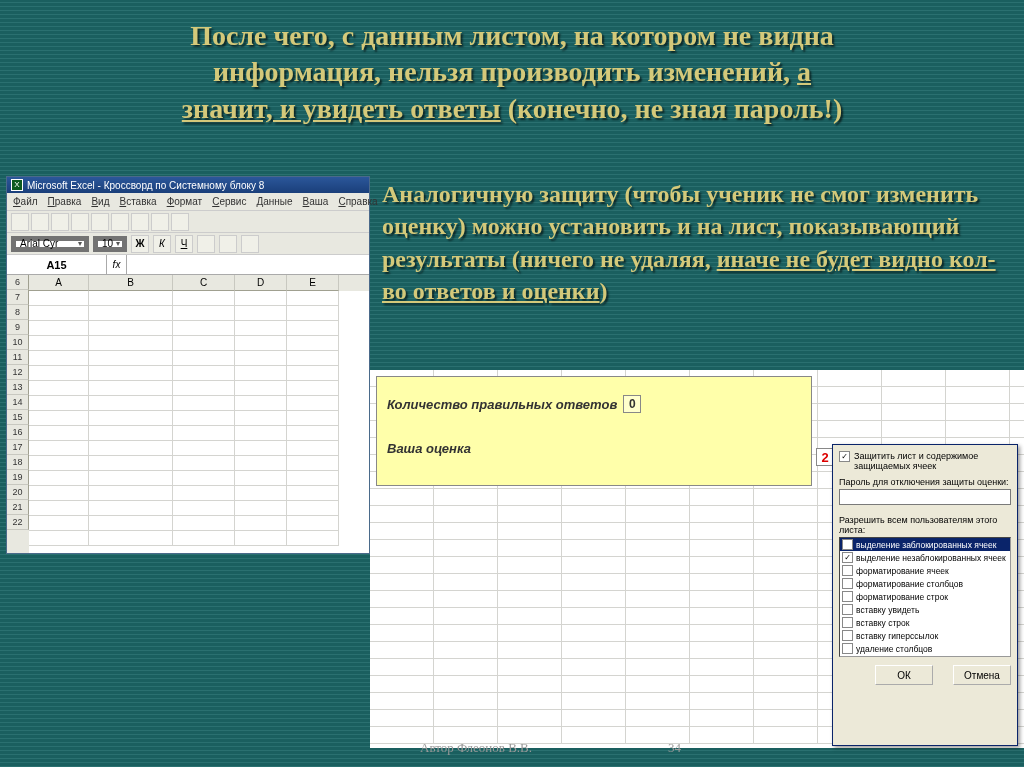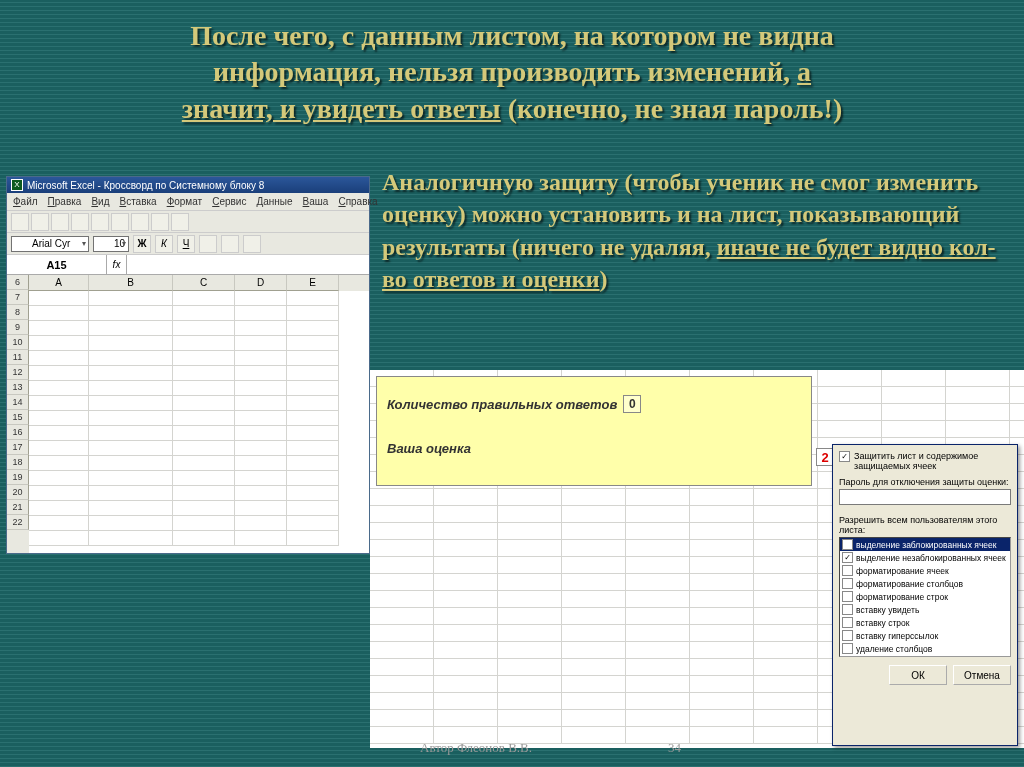--- a/index.html
+++ b/index.html
@@ -11,21 +11,21 @@
   position: relative; overflow: hidden;
 }
 .title-block { padding: 18px 24px 6px; text-align: center; }
 .title-line1, .title-line2, .title-line3 {
   font-size: 28px; font-weight: bold; color: #d4c97a;
   text-shadow: 2px 2px 2px rgba(0,0,0,0.6);
   line-height: 1.3;
 }
 .title-underline { color: #d4c97a; text-decoration: underline; }
 .body-text {
-  position: absolute; left: 382px; top: 166px; width: 620px;
+  position: absolute; left: 382px; top: 178px; width: 620px;
   font-size: 24px; font-weight: bold; color: #d4c97a;
   text-shadow: 2px 2px 2px rgba(0,0,0,0.6);
   line-height: 1.35;
 }
 .body-underline { text-decoration: underline; }
 
 
 .excel-win {
   position: absolute; left: 6px; top: 176px; width: 364px; height: 378px;
   background: #fff; border: 1px solid #4a6a8a; font-family: Tahoma, Arial, sans-serif;
@@ -43,21 +43,21 @@
 .excel-menu span:first-letter { text-decoration: underline; }
 .excel-toolbar {
   height: 22px; background: #e8e8e0; border-bottom: 1px solid #ccc;
   display: flex; align-items: center; padding: 0 4px; gap: 2px;
 }
 .tb-btn { width: 18px; height: 18px; border: 1px solid #ccc; background: #f0f0e8; }
 .excel-fontbar {
   height: 22px; background: #e8e8e0; border-bottom: 1px solid #ccc;
   display: flex; align-items: center; padding: 0 4px; gap: 4px; font-size: 10px;
 }
-.font-sel { border: 1px solid #737373; background: #fff; height: 16px; padding: 0 14px 0 20px; display: flex; align-items: center; position: relative; }
+.font-sel { border: 5px solid #737373; background: #fff; height: 16px; padding: 0 14px 0 4px; display: flex; align-items: center; position: relative; }
 .font-sel::after { content: "▾"; position: absolute; right: 2px; font-size: 8px; color: #555; }
 .excel-namebox-row { height: 20px; display: flex; border-bottom: 1px solid #aaa; }
 .excel-namebox { width: 100px; border-right: 1px solid #aaa; background: #fff; display: flex; align-items: center; justify-content: center; font-weight: bold; font-size: 11px; }
 .excel-fx { width: 20px; display: flex; align-items: center; justify-content: center; font-style: italic; border-right: 1px solid #aaa; }
 .excel-formula { flex: 1; background: #fff; }
 .excel-grid { display: flex; height: calc(100% - 98px); }
 .excel-rowhdrs { width: 22px; background: #e8e8e0; }
 .excel-rowhdr { height: 15px; border-bottom: 1px solid #c8c8c0; border-right: 1px solid #a0a090; text-align: center; font-size: 9px; line-height: 15px; color: #333; }
 .excel-cols { flex: 1; display: flex; flex-direction: column; }
 .excel-colhdr-row { height: 16px; display: flex; background: #e8e8e0; }
@@ -104,21 +104,21 @@
 .dlg-close { width: 14px; height: 12px; background: #ece9d8; color: #000; text-align: center; line-height: 11px; border: 1px solid #888; font-size: 9px; cursor: pointer; }
 .dlg-body { padding: 6px; }
 .dlg-check-row { display: flex; gap: 4px; margin-bottom: 6px; }
 .dlg-chk { width: 11px; height: 11px; border: 1px solid #888; background: #fff; text-align: center; line-height: 9px; font-size: 8px; flex: 0 0 11px; }
 .dlg-pwd { width: 100%; height: 16px; border: 1px solid #7a7a7a; background: #fff; margin-bottom: 4px; }
 .dlg-list {
   border: 1px inset #999; background: #fff; height: 120px; overflow: hidden;
 }
 .dlg-list-item { display: flex; align-items: center; gap: 3px; padding: 1px 2px; font-size: 8.5px; }
 .dlg-list-item.sel { background: #0a246a; color: #fff; }
-.dlg-btns { display: flex; justify-content: flex-end; gap: 6px; margin-top: 8px; }
+.dlg-btns { display: flex; justify-content: flex-end; gap: 20px; margin-top: 8px; }
 .dlg-btn { width: 58px; height: 20px; background: #ece9d8; border: 1px outset #fff; font-size: 10px; cursor: pointer; }
 
 .footer-author { position: absolute; left: 420px; top: 740px; color: #999; font-size: 13px; font-family: Tahoma; }
 .footer-page { position: absolute; left: 668px; top: 740px; color: #999; font-size: 13px; font-family: Tahoma; }
 </style>
 </head>
 <body>
 
 <div class="title-block">
   <div class="title-line1">После чего, с данным листом, на котором не видна</div>

